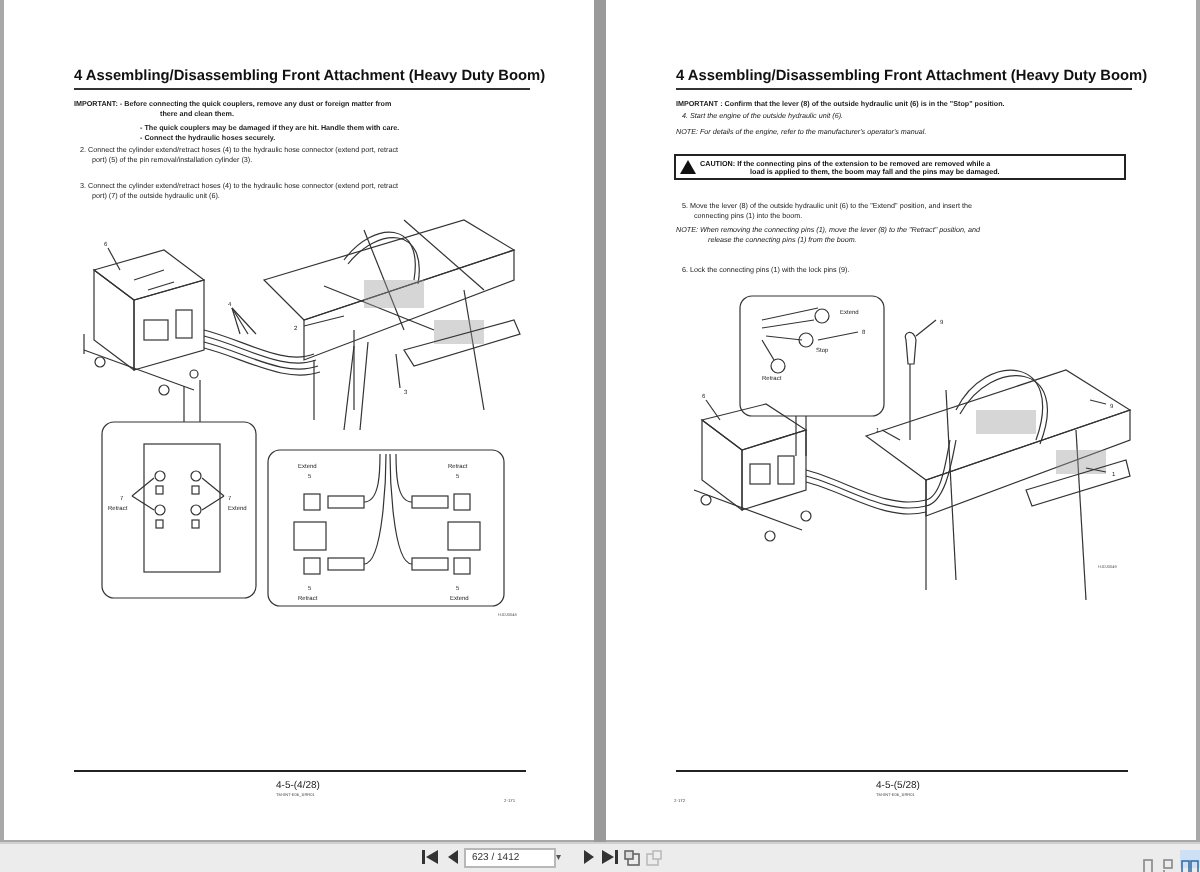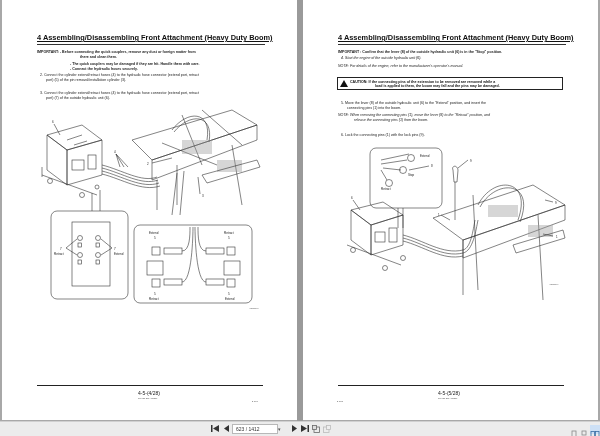--- a/index.html
+++ b/index.html
@@ -2,21 +2,21 @@
 <html><head>
 <meta charset="utf-8">
 <style>
   * { box-sizing: border-box; margin: 0; padding: 0; }
   html, body { width: 600px; height: 436px; overflow: hidden; background: #f0f0f0; font-family: "Liberation Sans", sans-serif; }
   .viewer { position: absolute; left: 0; top: 0; width: 600px; height: 421px; background: #a8a8a8; }
   .page { position: absolute; top: 0; height: 420px; background: #fff; }
   .page.left { left: 2px; width: 295px; }
   .page.right { left: 303px; width: 295px; }
   .gutter { position: absolute; left: 297px; top: 0; width: 6px; height: 421px; background: #9a9a9a; }
-  .title { position: absolute; left: 35px; top: 33px; width: 228px; font-size: 7.4px; font-weight: bold; color: #111; white-space: nowrap; text-decoration: underline; }
+  .title { position: absolute; left: 35px; top: 33px; width: 228px; font-size: 7.4px; font-weight: bold; color: #111; white-space: nowrap; }
   .title-rule { position: absolute; left: 35px; top: 44px; width: 228px; height: 1px; background: #333; }
   .body-text { position: absolute; font-size: 3.6px; line-height: 4.4px; color: #222; white-space: nowrap; }
   .imp-label { font-weight: bold; }
   .bold { font-weight: bold; }
   .note { font-style: italic; }
   .caution-box { position: absolute; left: 337px; top: 77px; width: 226px; height: 13px; border: 1px solid #222; }
   .caution-icon { position: absolute; left: 2px; top: 2px; width: 0; height: 0; border-left: 4px solid transparent; border-right: 4px solid transparent; border-bottom: 7px solid #111; }
   .caution-text { position: absolute; left: 12px; top: 1.5px; font-size: 3.6px; line-height: 4.4px; font-weight: bold; color: #111; white-space: nowrap; }
   .figure { position: absolute; }
   .footer-rule { position: absolute; top: 385px; width: 226px; height: 1px; background: #222; }

